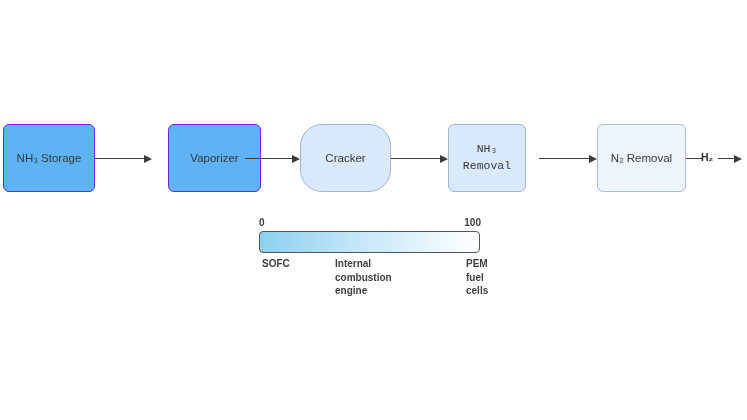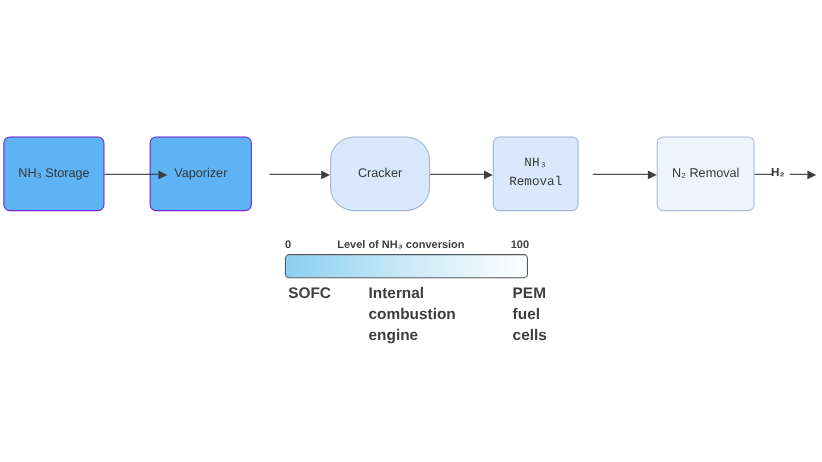--- a/index.html
+++ b/index.html
@@ -26,21 +26,21 @@
     line-height: 1.45;
     color: #383838;
     white-space: pre-line;
     box-sizing: border-box;
   }
   .box.fill-strong  { background: #5db3f3; border: 1px solid #6d28d9; }
   .box.fill-light   { background: #dae8fc; border: 1px solid #9fb6d4; }
   .box.fill-lighter { background: #eef4fc; border: 1px solid #abbdd4; }
 
   .b0 { left: 3px;   width: 92px; }
-  .b1 { left: 136px; width: 93px; }
+  .b1 { left: 168px; width: 93px; }
   .b2 { left: 300px; width: 91px; border-radius: 22px; }
   .b3 { left: 448px; width: 78px; font-family: Liberation Mono, monospace; }
   .b4 { left: 597px; width: 89px; }
 
   
   .arrow {
     position: absolute;
     top: 158px;
     height: 1px;
     background: #3c3c3c;
@@ -94,21 +94,21 @@
     height: 22px;
     box-sizing: border-box;
     border: 1.5px solid #55585b;
     border-radius: 4px;
     background: linear-gradient(90deg, #8bd0f0 0%, #c4e7f8 45%, #ffffff 100%);
   }
 
   .legend-bottom-item {
     position: absolute;
     top: 257px;
-    font-size: 14px;
+    font-size: 10px;
     font-weight: bold;
     color: #3e3e3e;
     line-height: 1.35;
     white-space: pre-line;
   }
   .lb-left   { left: 262px; }
   .lb-center { left: 335px; }
   .lb-right  { left: 466px; }
 </style>
 </head>
@@ -127,21 +127,20 @@
   <div class="arrow head a1"></div>
   <div class="arrow head a2"></div>
   <div class="arrow head a3"></div>
 
   <div class="arrow a4"></div>
   <div class="h2-label">H₂</div>
   <div class="arrow head a5"></div>
 
   <div class="legend-top">
     <span>0</span>
-    <span class="title">Level of NH₃ conversion</span>
     <span>100</span>
   </div>
 
   <div class="gradient-bar"></div>
 
   <div class="legend-bottom-item lb-left">SOFC</div>
   <div class="legend-bottom-item lb-center">Internal
 combustion
 engine</div>
   <div class="legend-bottom-item lb-right">PEM

